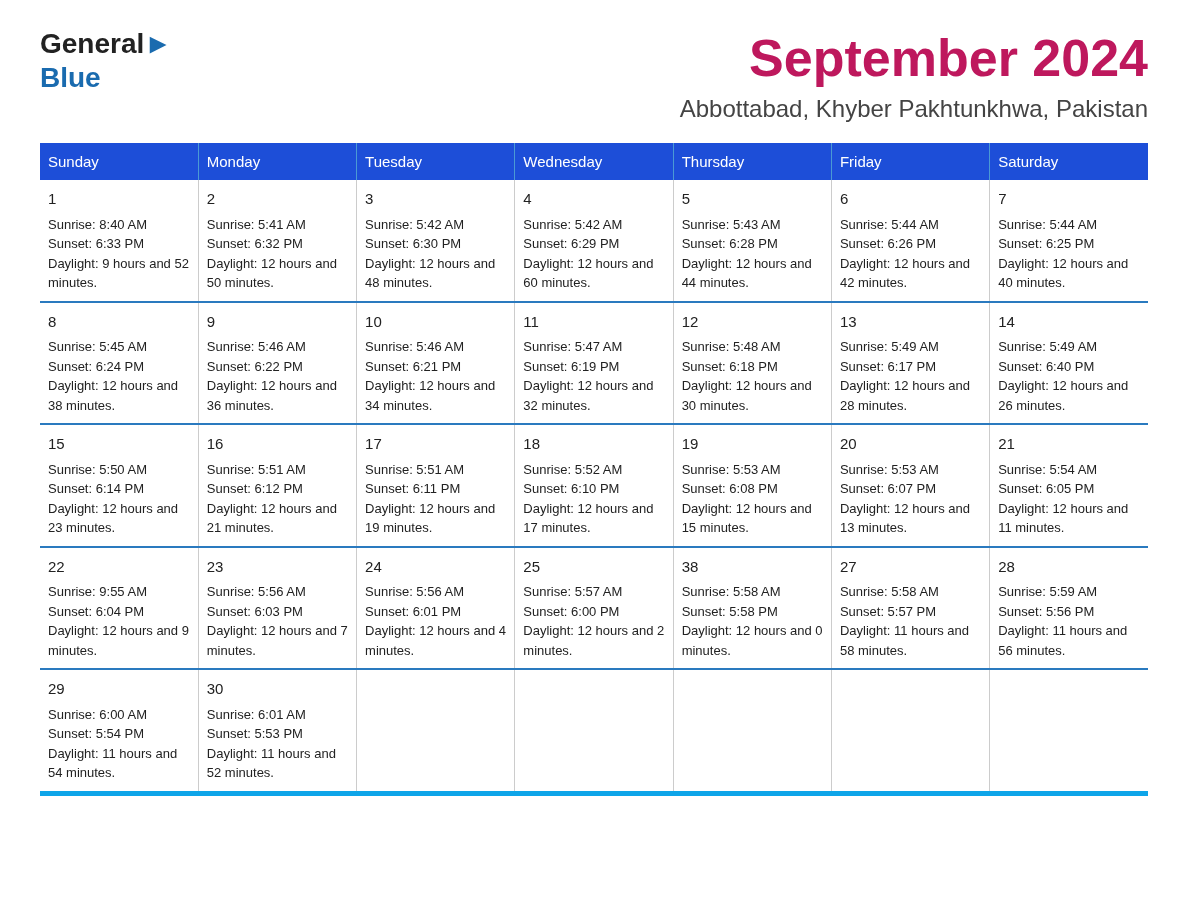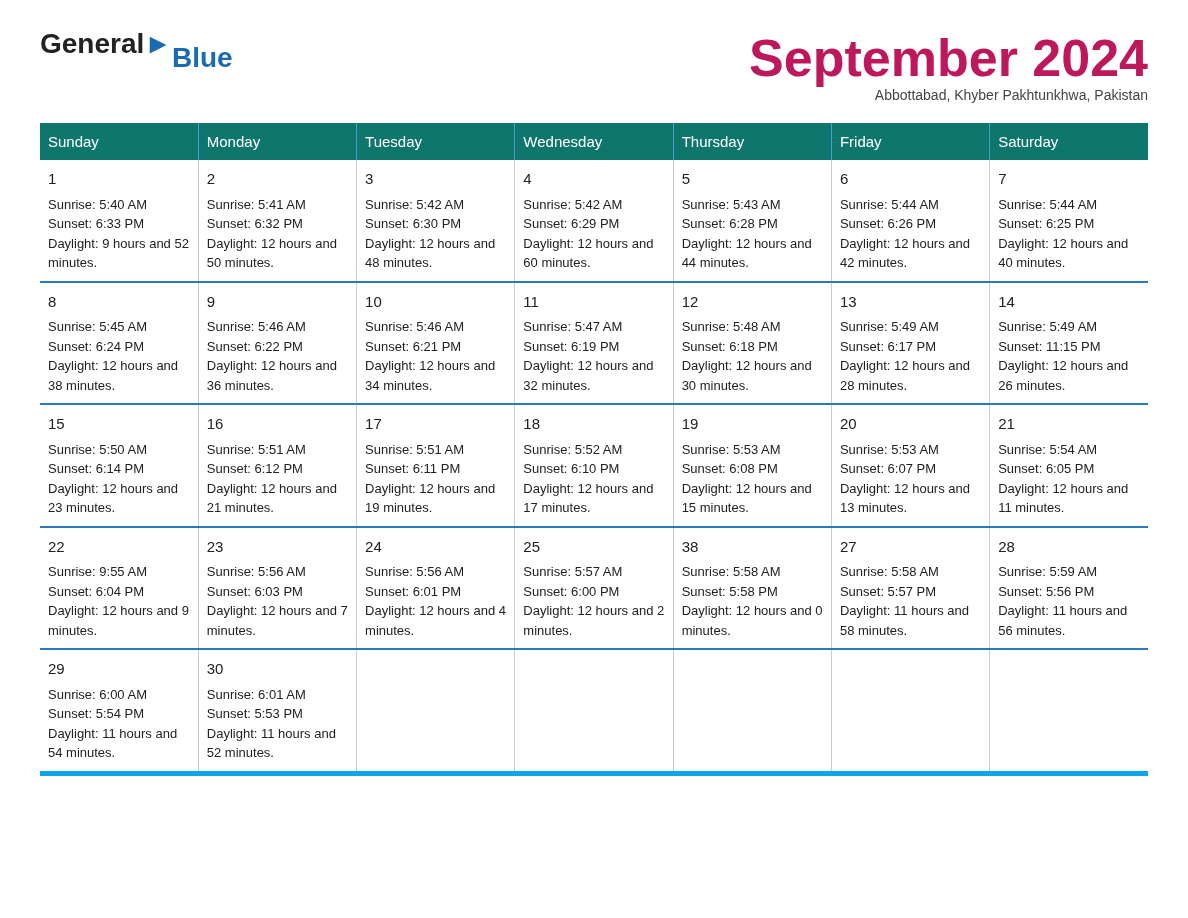--- a/index.html
+++ b/index.html
@@ -10,61 +10,61 @@
       padding: 30px 40px;
     }
     .header {
       display: flex;
       justify-content: space-between;
       align-items: flex-start;
       margin-bottom: 20px;
     }
     .logo {
       display: flex;
-      flex-direction: row;
+      flex-direction: column;
       align-items: flex-start;
     }
     .logo-top {
       font-size: 28px;
       font-weight: bold;
       color: #222;
       line-height: 1;
     }
     .logo-top span {
       color: #1a6baf;
     }
     .logo-bottom {
       font-size: 28px;
       font-weight: bold;
       color: #1a6baf;
       line-height: 1;
-      margin-top: 14px;
+      margin-top: 6px;
     }
     .title-block {
       text-align: right;
     }
     .title-block h1 {
       font-size: 52px;
       font-weight: bold;
       color: #be185d;
       line-height: 1.1;
     }
     .title-block h2 {
-      font-size: 14px;
+      font-size: 24px;
       font-weight: normal;
       color: #444;
-      margin-top: 0;
+      margin-top: 8px;
     }
     table {
       width: 100%;
       border-collapse: collapse;
       table-layout: fixed;
     }
     thead tr th {
-      background-color: #0f766e;
+      background-color: #1d4ed8;
       color: #fff;
       padding: 10px 8px;
       text-align: left;
       font-size: 15px;
       font-weight: normal;
       border-right: 1px solid #4a9ad4;
     }
     thead tr th:last-child {
       border-right: none;
     }
@@ -117,36 +117,36 @@
         <th>Monday</th>
         <th>Tuesday</th>
         <th>Wednesday</th>
         <th>Thursday</th>
         <th>Friday</th>
         <th>Saturday</th>
       </tr>
   </thead>
   <tbody id="calendar-body">
   <tr>
-        <td><span class="day-num">1</span><span>Sunrise: 5:40 AM</span><br><span>Sunset: 6:33 PM</span><br><span>Daylight: 9 hours and 52 minutes.</span></td>
+        <td><span class="day-num">1</span><span>Sunrise: 8:40 AM</span><br><span>Sunset: 6:33 PM</span><br><span>Daylight: 9 hours and 52 minutes.</span></td>
         <td><span class="day-num">2</span><span>Sunrise: 5:41 AM</span><br><span>Sunset: 6:32 PM</span><br><span>Daylight: 12 hours and 50 minutes.</span></td>
         <td><span class="day-num">3</span><span>Sunrise: 5:42 AM</span><br><span>Sunset: 6:30 PM</span><br><span>Daylight: 12 hours and 48 minutes.</span></td>
         <td><span class="day-num">4</span><span>Sunrise: 5:42 AM</span><br><span>Sunset: 6:29 PM</span><br><span>Daylight: 12 hours and 60 minutes.</span></td>
         <td><span class="day-num">5</span><span>Sunrise: 5:43 AM</span><br><span>Sunset: 6:28 PM</span><br><span>Daylight: 12 hours and 44 minutes.</span></td>
         <td><span class="day-num">6</span><span>Sunrise: 5:44 AM</span><br><span>Sunset: 6:26 PM</span><br><span>Daylight: 12 hours and 42 minutes.</span></td>
         <td><span class="day-num">7</span><span>Sunrise: 5:44 AM</span><br><span>Sunset: 6:25 PM</span><br><span>Daylight: 12 hours and 40 minutes.</span></td>
       </tr>
       <tr>
         <td><span class="day-num">8</span><span>Sunrise: 5:45 AM</span><br><span>Sunset: 6:24 PM</span><br><span>Daylight: 12 hours and 38 minutes.</span></td>
         <td><span class="day-num">9</span><span>Sunrise: 5:46 AM</span><br><span>Sunset: 6:22 PM</span><br><span>Daylight: 12 hours and 36 minutes.</span></td>
         <td><span class="day-num">10</span><span>Sunrise: 5:46 AM</span><br><span>Sunset: 6:21 PM</span><br><span>Daylight: 12 hours and 34 minutes.</span></td>
         <td><span class="day-num">11</span><span>Sunrise: 5:47 AM</span><br><span>Sunset: 6:19 PM</span><br><span>Daylight: 12 hours and 32 minutes.</span></td>
         <td><span class="day-num">12</span><span>Sunrise: 5:48 AM</span><br><span>Sunset: 6:18 PM</span><br><span>Daylight: 12 hours and 30 minutes.</span></td>
         <td><span class="day-num">13</span><span>Sunrise: 5:49 AM</span><br><span>Sunset: 6:17 PM</span><br><span>Daylight: 12 hours and 28 minutes.</span></td>
-        <td><span class="day-num">14</span><span>Sunrise: 5:49 AM</span><br><span>Sunset: 11:15 PM</span><br><span>Daylight: 12 hours and 26 minutes.</span></td>
+        <td><span class="day-num">14</span><span>Sunrise: 5:49 AM</span><br><span>Sunset: 6:40 PM</span><br><span>Daylight: 12 hours and 26 minutes.</span></td>
       </tr>
       <tr>
         <td><span class="day-num">15</span><span>Sunrise: 5:50 AM</span><br><span>Sunset: 6:14 PM</span><br><span>Daylight: 12 hours and 23 minutes.</span></td>
         <td><span class="day-num">16</span><span>Sunrise: 5:51 AM</span><br><span>Sunset: 6:12 PM</span><br><span>Daylight: 12 hours and 21 minutes.</span></td>
         <td><span class="day-num">17</span><span>Sunrise: 5:51 AM</span><br><span>Sunset: 6:11 PM</span><br><span>Daylight: 12 hours and 19 minutes.</span></td>
         <td><span class="day-num">18</span><span>Sunrise: 5:52 AM</span><br><span>Sunset: 6:10 PM</span><br><span>Daylight: 12 hours and 17 minutes.</span></td>
         <td><span class="day-num">19</span><span>Sunrise: 5:53 AM</span><br><span>Sunset: 6:08 PM</span><br><span>Daylight: 12 hours and 15 minutes.</span></td>
         <td><span class="day-num">20</span><span>Sunrise: 5:53 AM</span><br><span>Sunset: 6:07 PM</span><br><span>Daylight: 12 hours and 13 minutes.</span></td>
         <td><span class="day-num">21</span><span>Sunrise: 5:54 AM</span><br><span>Sunset: 6:05 PM</span><br><span>Daylight: 12 hours and 11 minutes.</span></td>
       </tr>

